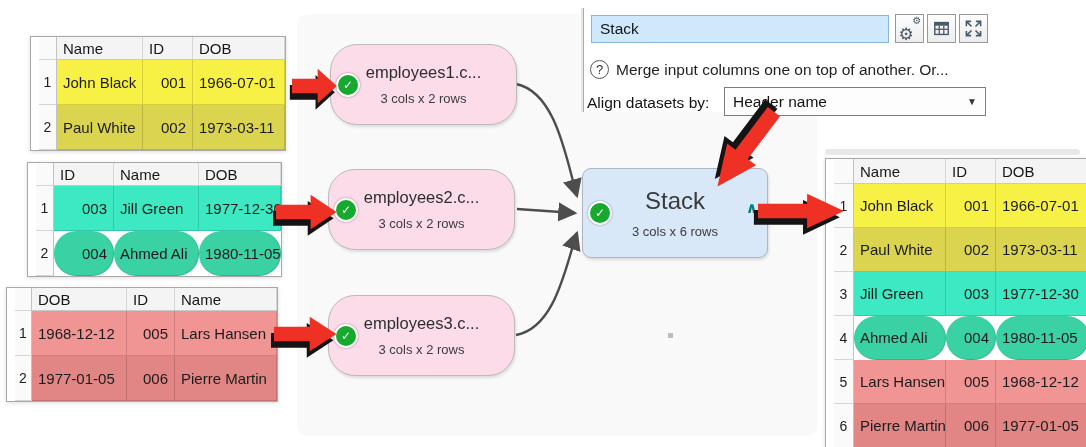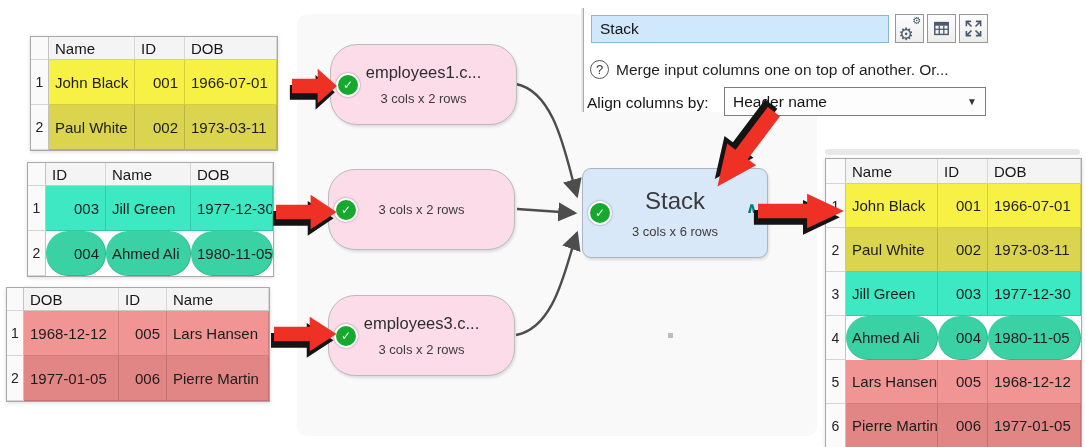--- a/index.html
+++ b/index.html
@@ -43,21 +43,21 @@
   .caret{
     position:absolute; right:9px; top:34%;
     color:var(--caret-teal); font-size:15px; font-weight:bold;
   }
   
   svg.fat-arrow{position:absolute; z-index:5; overflow:visible;}
   
   .dtable{
     position:absolute; z-index:4; display:grid;
     background:#fff; border:1px solid #a9a9a9;
-    font-size:15px; box-shadow:0 1px 4px rgba(0,0,0,.14);
+    font-size:15px; box-shadow:0 1px 4px rgba(0,0,0,.14);padding-left:8px;
   }
   .dtable .cell{
     display:flex; align-items:center; padding:0 6px; box-sizing:border-box;
     border-right:1px solid rgba(0,0,0,.14); border-bottom:1px solid rgba(0,0,0,.14);
     white-space:nowrap; overflow:hidden;
   }
   .dtable .hdr{ background:var(--header-bg); border-right-color:#d6d6d6; border-bottom-color:#c9c9c9; color:#161616;}
   .dtable .gut{ background:var(--gutter-bg); justify-content:center; padding:0 2px; font-size:14px; border-right-color:#c2c2c2; border-bottom-color:#d5d5d5; color:#222;}
   .dtable .num{ justify-content:flex-end;}
   .cy1{background:var(--yellow-bright);} .cy2{background:var(--yellow-dark);}
@@ -123,20 +123,21 @@
     <path d="M516,335 C556,328 566,264 577,233" fill="none" stroke="#4d4d4d" stroke-width="2.4" marker-end="url(#ah)"></path>
   </svg>
 
   <div class="node pink" style="left:330px; top:44px;">
     <span class="check">✓</span>
     <span class="node-title">employees1.c...</span>
     <span class="node-sub">3 cols x 2 rows</span>
   </div>
   <div class="node pink" style="left:328px; top:169px;">
     <span class="check">✓</span>
+    <span class="node-title">employees2.c...</span>
     <span class="node-sub">3 cols x 2 rows</span>
   </div>
   <div class="node pink" style="left:328px; top:295px;">
     <span class="check">✓</span>
     <span class="node-title">employees3.c...</span>
     <span class="node-sub">3 cols x 2 rows</span>
   </div>
 
   <div class="node blue" style="left:582px; top:168px;">
     <span class="check">✓</span>
@@ -275,20 +276,20 @@
         <path d="M3,9 V3 H9 M3,3 L9.5,9.5"></path>
         <path d="M15,3 H21 V9 M21,3 L14.5,9.5"></path>
         <path d="M3,15 V21 H9 M3,21 L9.5,14.5"></path>
         <path d="M21,15 V21 H15 M21,21 L14.5,14.5"></path>
       </svg>
     </div>
 
     <span class="help-circle">?</span>
     <span class="help-text">Merge input columns one on top of another. Or...</span>
 
-    <span class="align-label">Align columns by:</span>
+    <span class="align-label">Align datasets by:</span>
     <div class="dropdown">
       <span>Header name</span>
       <span class="dd-arrow">▼</span>
     </div>
   </div>
 
 </div>
 
 </body></html>

